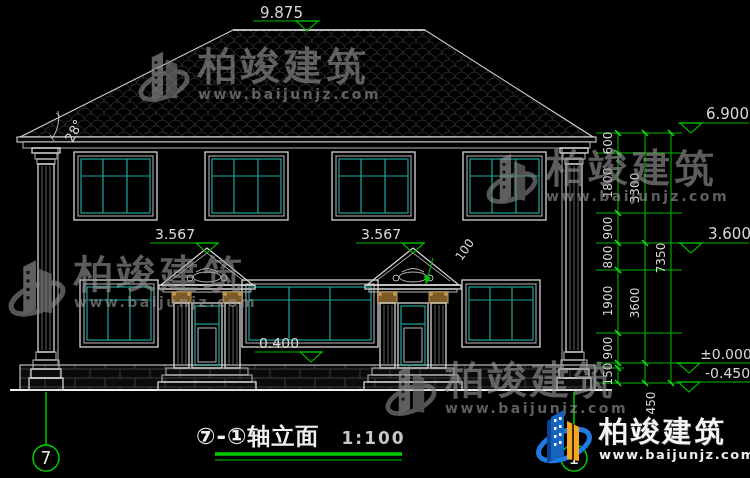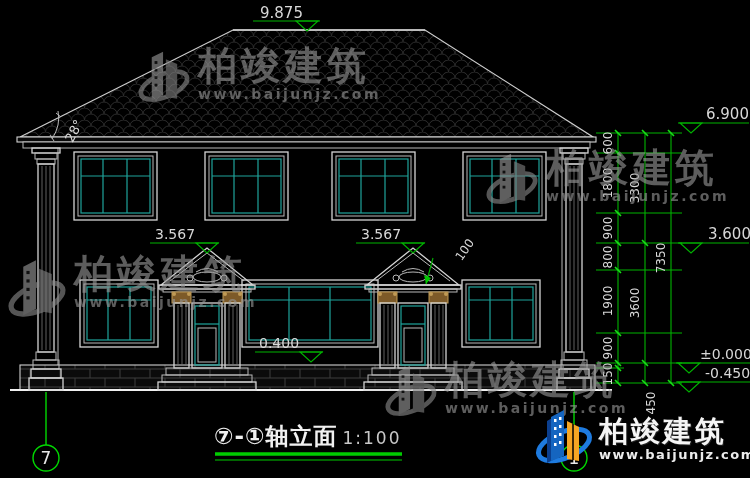--- a/index.html
+++ b/index.html
@@ -13,23 +13,23 @@
   .grn{fill:none;stroke:#00b400;stroke-width:1.1;}
   .grnb{fill:none;stroke:#00d800;stroke-width:1.4;}
   .tick{fill:none;stroke:#17e017;stroke-width:1.6;}
   .cap{fill:#7d5a28;stroke:#c09a55;stroke-width:1;}
   .capdot{fill:#c09a55;}
   .t15{font-size:15px;} .t14{font-size:14px;} .t13{font-size:13px;} .t12{font-size:12px;}
   .wm{position:absolute;display:flex;align-items:flex-start;gap:6px;color:#969696;
       opacity:.62;z-index:3;pointer-events:none;}
   .wm-name{font-size:39px;font-weight:bold;letter-spacing:4px;line-height:1.0;white-space:nowrap;}
   .wm-url{font-size:14px;font-weight:bold;letter-spacing:2.5px;white-space:nowrap;margin-top:1px;}
-  .titlebar{position:absolute;left:214px;top:421px;display:flex;align-items:baseline;z-index:4;}
+  .titlebar{position:absolute;left:196px;top:421px;display:flex;align-items:baseline;z-index:4;}
   .title-main{font-size:23px;font-weight:bold;color:#f0f0f0;letter-spacing:1px;white-space:nowrap;}
-  .title-scale{font-size:17px;color:#c8c8c8;margin-left:5px;letter-spacing:2px;}
+  .title-scale{font-size:17px;color:#c8c8c8;margin-left:22px;letter-spacing:2px;font-weight:bold;}
   .brand{position:absolute;left:534px;top:403px;display:flex;align-items:center;gap:5px;z-index:5;}
   .brand-name{font-size:29px;font-weight:bold;color:#f5f5f5;letter-spacing:3px;line-height:1.05;
               text-shadow:1px 1px 0 #222;white-space:nowrap;}
   .brand-url{font-size:13px;font-weight:bold;color:#ececec;letter-spacing:1.5px;white-space:nowrap;}
 </style>
 </head>
 <body>
 
 <div class="canvas">
 

